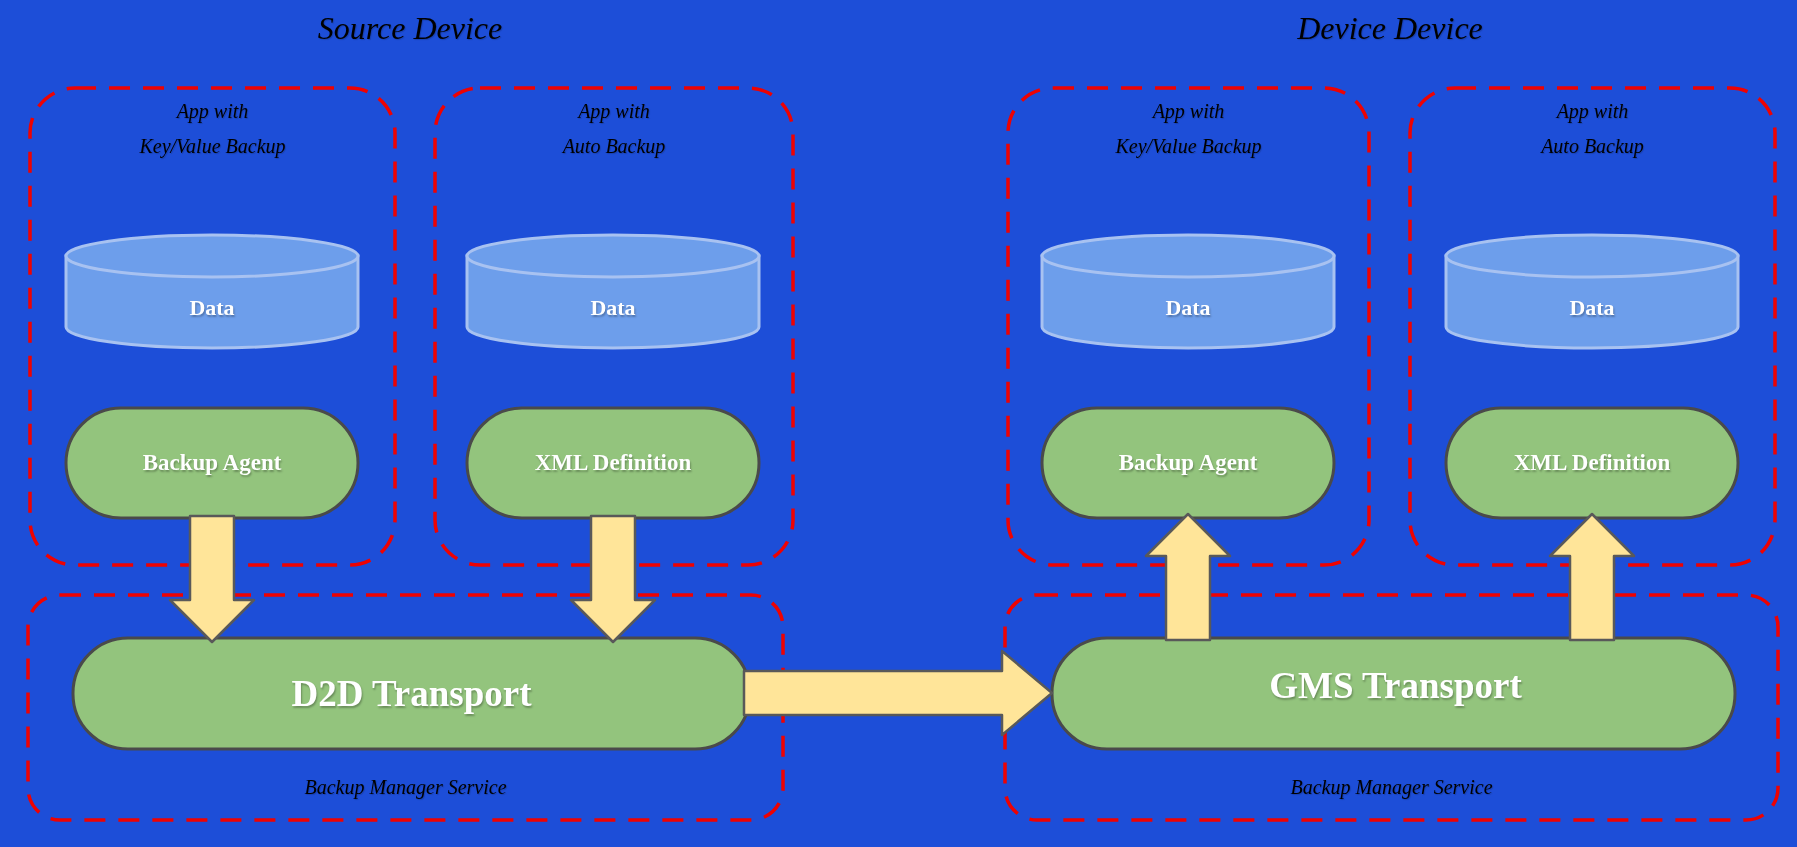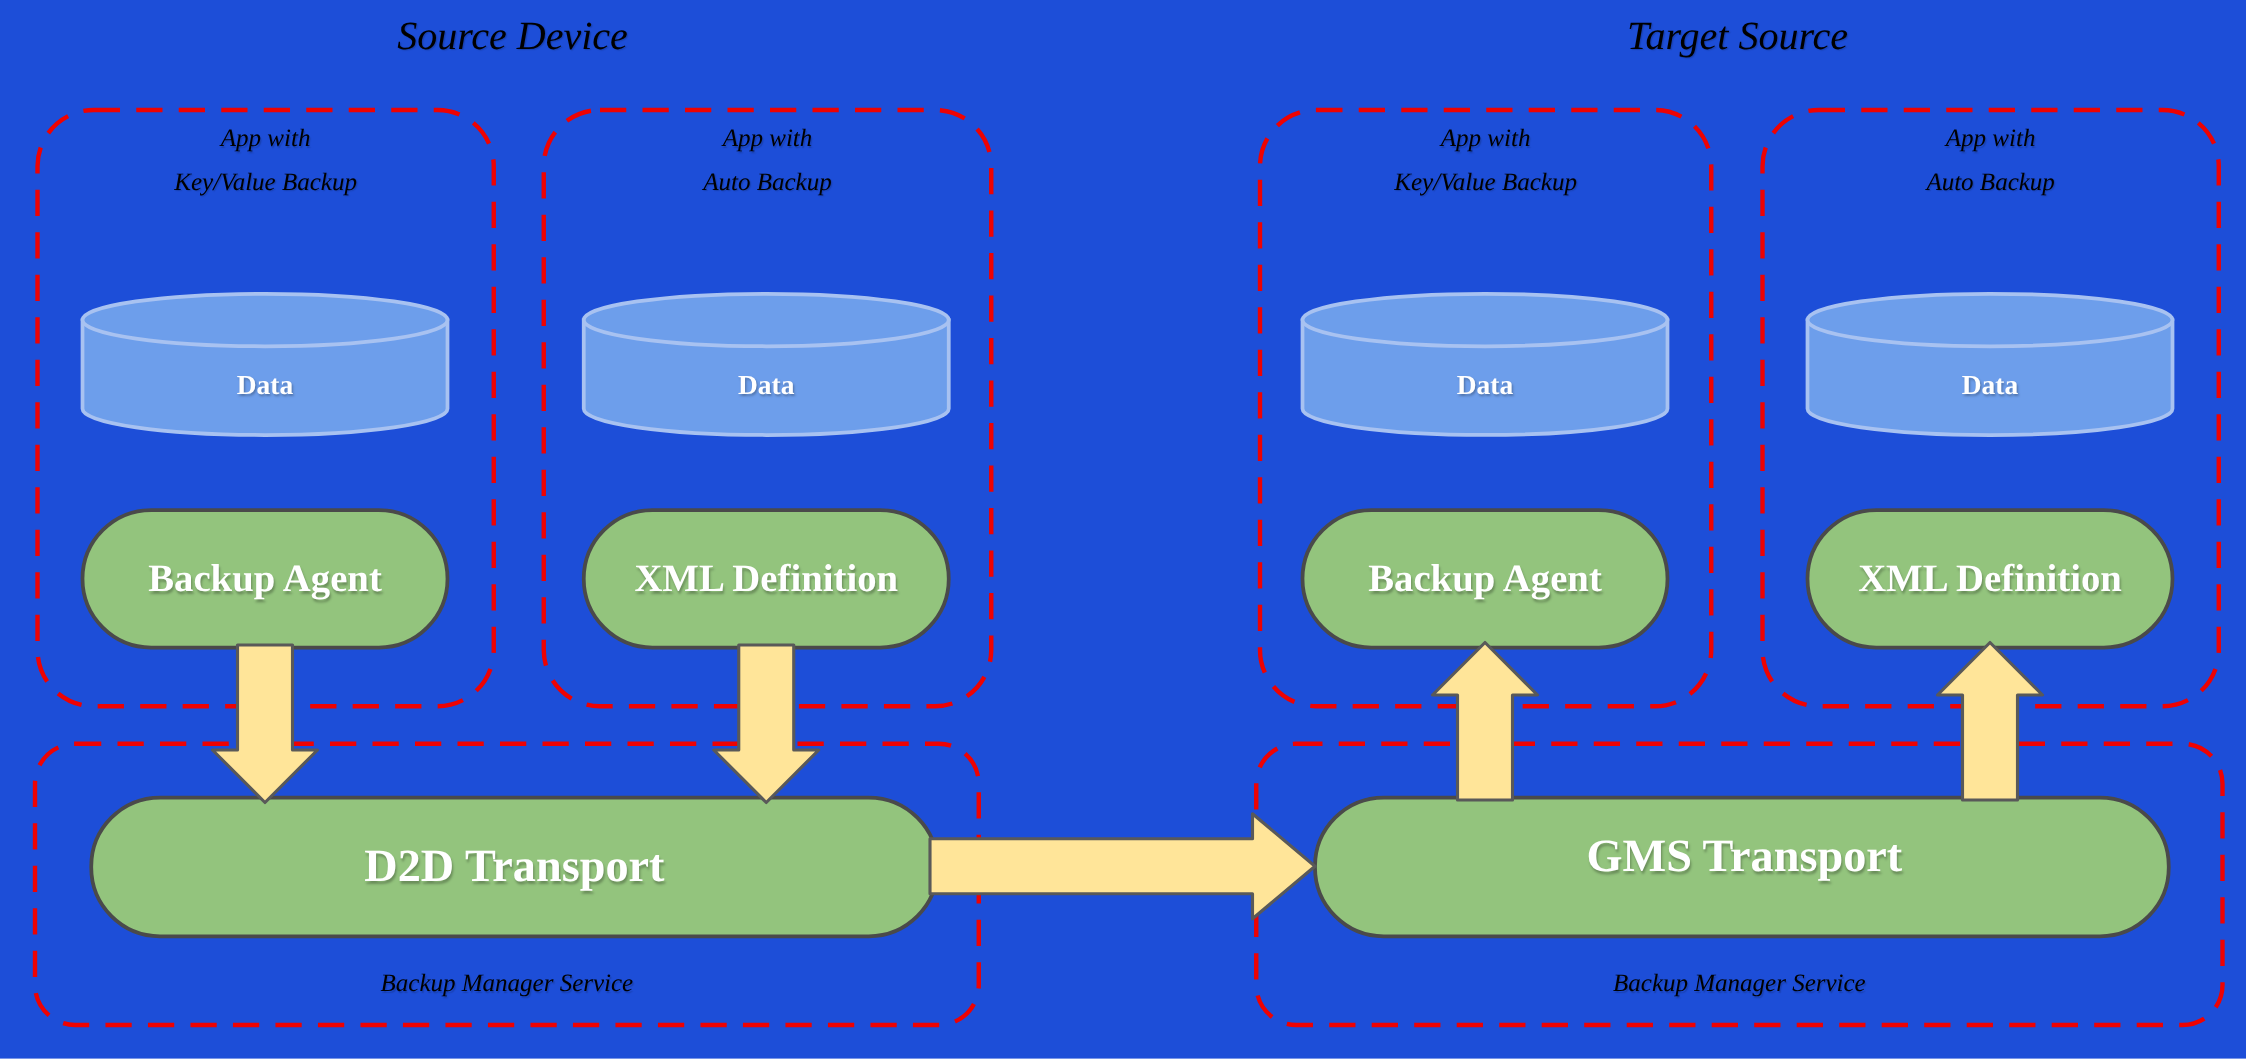--- a/index.html
+++ b/index.html
@@ -33,21 +33,21 @@
     font-size:20px;
     line-height:35px;
     text-shadow:1px 1px 1px rgba(0,0,0,0.18);
   }
   .shape-text{
     color:#ffffff;
     font-weight:bold;
     text-shadow:1px 2px 2px rgba(0,0,0,0.28);
   }
   .data-text{font-size:22px;line-height:40px;}
-  .component-text{font-size:31px;line-height:40px;}
+  .component-text{font-size:23px;line-height:40px;}
   .transport-text{font-size:37px;line-height:44px;}
   .service-text{
     font-style:italic;
     font-size:20px;
     line-height:42px;
     text-shadow:1px 1px 1px rgba(0,0,0,0.18);
   }
 </style>
 </head>
 <body>
@@ -90,21 +90,21 @@
     <rect x="1052" y="638" width="683" height="111" rx="55" fill="#93c47d" stroke="#4a4a4a" stroke-width="3"></rect>
 
     <path d="M190,516 H234 V600 H254 L212,642 L170,600 H190 Z" fill="#ffe599" stroke="#595959" stroke-width="2.5" stroke-linejoin="round"></path>
     <path d="M591,516 H635 V600 H655 L613,642 L571,600 H591 Z" fill="#ffe599" stroke="#595959" stroke-width="2.5" stroke-linejoin="round"></path>
     <path d="M744,671 H1002 V651 L1052,693 L1002,735 V715 H744 Z" fill="#ffe599" stroke="#595959" stroke-width="2.5" stroke-linejoin="round"></path>
     <path d="M1166,640 V556 H1146 L1188,514 L1230,556 H1210 V640 Z" fill="#ffe599" stroke="#595959" stroke-width="2.5" stroke-linejoin="round"></path>
     <path d="M1570,640 V556 H1550 L1592,514 L1634,556 H1614 V640 Z" fill="#ffe599" stroke="#595959" stroke-width="2.5" stroke-linejoin="round"></path>
   </svg>
 
   <div class="label device-title" style="left:110px;top:8px;width:600px;">Source Device</div>
-  <div class="label device-title" style="left:1090px;top:8px;width:600px;">Target Source</div>
+  <div class="label device-title" style="left:1090px;top:8px;width:600px;">Device Device</div>
 
   <div class="label app-title" style="left:30px;top:94px;width:365px;">App with
 Key/Value Backup</div>
   <div class="label app-title" style="left:435px;top:94px;width:358px;">App with
 Auto Backup</div>
   <div class="label app-title" style="left:1008px;top:94px;width:361px;">App with
 Key/Value Backup</div>
   <div class="label app-title" style="left:1410px;top:94px;width:365px;">App with
 Auto Backup</div>
 

